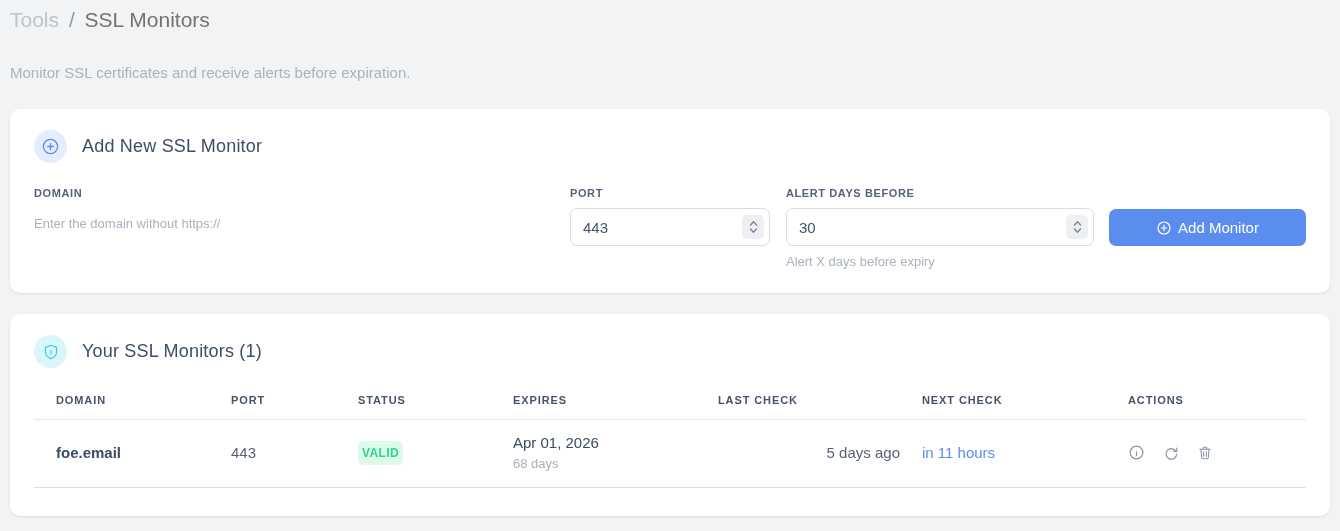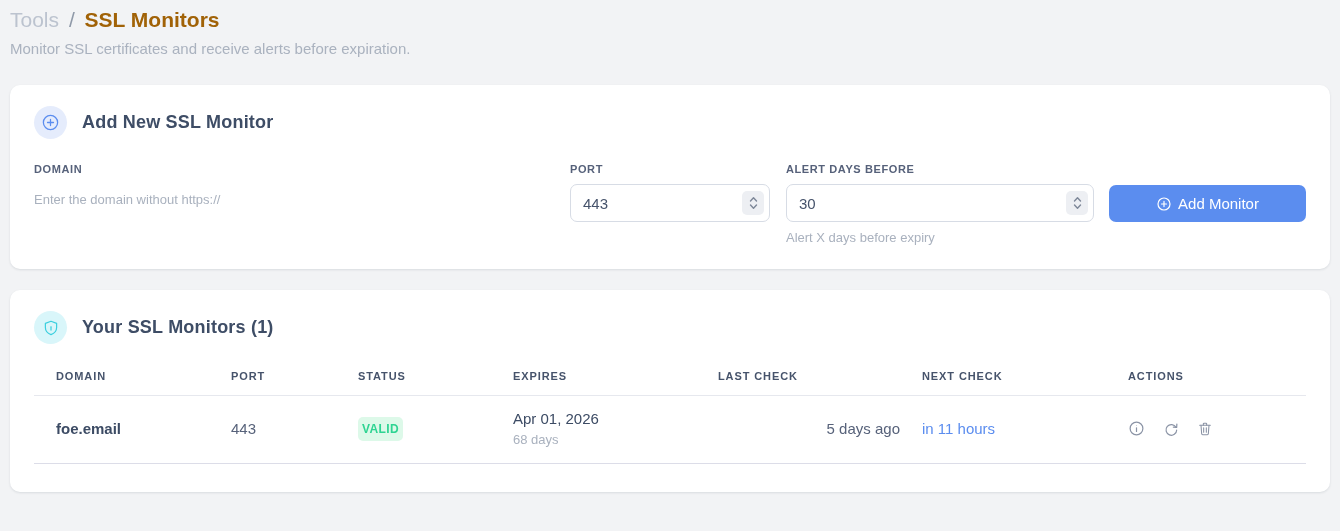--- a/index.html
+++ b/index.html
@@ -9,42 +9,42 @@
     font-family: "Liberation Sans", "DejaVu Sans", sans-serif;
     color: #3d4c63;
     overflow: hidden;
   }
   .page { width: 1340px; height: 531px; padding: 0 10px; }
 
   
   .breadcrumb { padding-top: 6px; font-size: 21px; line-height: 28px; }
   .crumb-muted { color: #bcc3cf; font-weight: 400; }
   .crumb-sep { color: #8f99a8; font-weight: 400; padding: 0 4px; }
-  .crumb-current { color: #a16207; font-weight: 700; }
-  .page-subtitle { margin-top: 6px; font-size: 15px; color: #aab2bf; }
+  .crumb-current { color: #737373; font-weight: 400; }
+  .page-subtitle { margin-top: 30px; font-size: 15px; color: #aab2bf; }
 
   
   .card {
     background: #ffffff;
     border-radius: 10px;
     box-shadow: 0 1px 3px rgba(40,50,70,0.07), 0 1px 2px rgba(40,50,70,0.05);
     padding: 21px 24px 22px 24px;
   }
   .card-add { margin-top: 28px; height: 184px; }
   .card-list { margin-top: 21px; height: 202px; }
 
   .card-head { display: flex; align-items: center; gap: 15px; }
   .icon-circle {
     width: 33px; height: 33px; border-radius: 50%;
     display: flex; align-items: center; justify-content: center;
     flex: 0 0 auto;
   }
   .icon-circle.blue { background: #e5ecfc; }
   .icon-circle.cyan { background: #d9f6fa; }
-  .card-title { font-size: 18px; font-weight: 700; color: #3e4d66; letter-spacing: 0.2px; }
+  .card-title { font-size: 18px; font-weight: 400; color: #3e4d66; letter-spacing: 0.2px; }
 
   
   .form-row { display: flex; align-items: flex-start; margin-top: 24px; }
   .field { display: flex; flex-direction: column; }
   .field-domain { width: 518px; margin-right: 18px; }
   .field-port  { width: 200px; margin-right: 16px; }
   .field-alert { width: 308px; margin-right: 15px; justify-content: space-between; }
   .field-label {
     font-size: 11px; font-weight: 700; color: #56617a;
     letter-spacing: 0.6px; margin-bottom: 9px; text-transform: uppercase;

